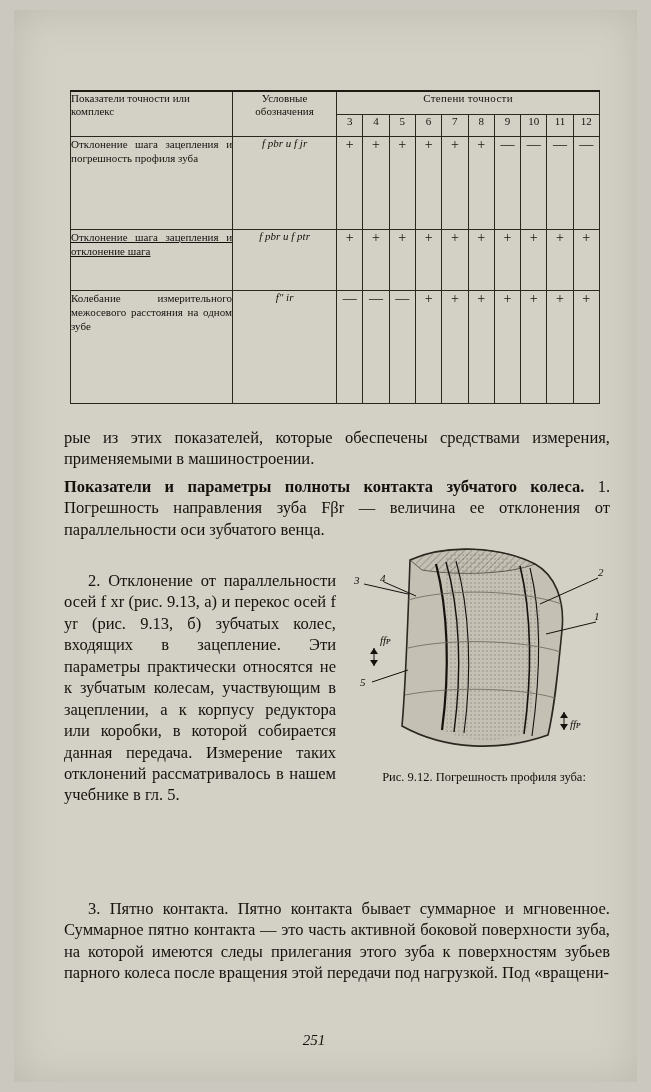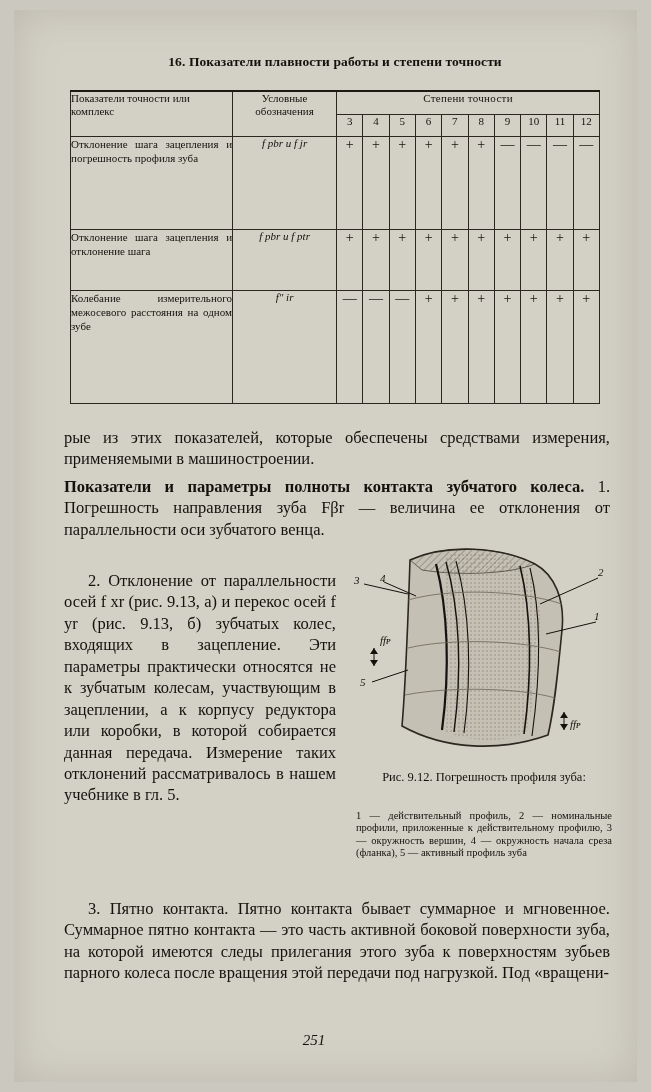--- a/index.html
+++ b/index.html
@@ -39,21 +39,21 @@
   .tb-top{border-top:2px solid #1d1a14 !important;}
   .hdr-c1{width:150px;height:44px;text-align:left;padding:5px 6px 0 7px;font-weight:normal;line-height:1.15;}
   .hdr-c2{width:96px;text-align:center;padding:6px 4px 0 4px;font-weight:normal;line-height:1.15;}
   .hdr-grades{text-align:center;font-weight:normal;padding:4px 0 3px 0;letter-spacing:.3px;}
   .gcell{width:23.5px;text-align:center;padding:3px 0 3px 0;font-weight:normal;}
   .rowlab{padding:6px 7px 8px 9px;line-height:1.28;text-align:justify;}
   .rowsym{text-align:center;padding:8px 2px 0 2px;font-style:italic;white-space:nowrap;}
   .cellmark{text-align:center;vertical-align:middle;font-size:14px;}
   .italic{font-style:italic;}
   .tall{height:92px;}
-  .mid{height:60px;}
+  .mid{height:60px;text-decoration:underline;}
   .low{height:112px;}
   
   .col-full{
     position:absolute;left:50px;width:546px;
     font-size:16.5px;line-height:1.30;text-align:justify;
     font-family:"Liberation Serif", serif;
   }
   .p1{top:405px;margin-top:12px;}
   .p2{top:466px;width:546px;}
   .leftcol{
@@ -85,21 +85,20 @@
   }
   .fignum{position:absolute;font-size:11px;font-style:italic;}
   svg{display:block;}
 </style>
 </head>
 <body>
 
 <div class="page">
   <div class="paper">
 
-    <div class="tbl-title">16. Показатели плавности работы и степени точности</div>
 
     <div class="tbl-wrap">
       <table class="t">
         <tbody>
             <tr>
           <td class="hdr-c1 tb-top" rowspan="2">Показатели точности или комплекс</td>
           <td class="hdr-c2 tb-top" rowspan="2">Условные обозначения</td>
           <td class="hdr-grades tb-top" colspan="10">Степени точности</td>
         </tr>
         <tr>
@@ -223,21 +222,20 @@
       <div class="fignum" style="left:248px;top:36px;">2</div>
       <div class="fignum" style="left:244px;top:80px;">1</div>
       <div class="fignum" style="left:4px;top:44px;">3</div>
       <div class="fignum" style="left:30px;top:42px;">4</div>
       <div class="fignum" style="left:10px;top:146px;">5</div>
       <div class="fignum" style="left:30px;top:104px;">ffᴘ</div>
       <div class="fignum" style="left:220px;top:188px;">ffᴘ</div>
     </div>
 
     <div class="figcap">Рис. 9.12. Погрешность профиля зуба:</div>
-    <div class="figleg">1 — действительный профиль, 2 — номинальные профили, приложенные к действительному профилю, 3 — окружность вершин, 4 — окружность начала среза (фланка), 5 — активный профиль зуба</div>
 
     <div class="bot">
       <span style="display:inline-block;width:24px"></span><span>3. Пятно контакта. Пятно контакта бывает суммарное и мгновенное. Суммарное пятно контакта — это часть активной боковой поверхности зуба, на которой имеются следы прилегания этого зуба к поверхностям зубьев парного колеса после вращения этой передачи под нагрузкой. Под «вращени-</span>
     </div>
 
     <div class="pageno">251</div>
   </div>
 </div>
 
 </body></html>

